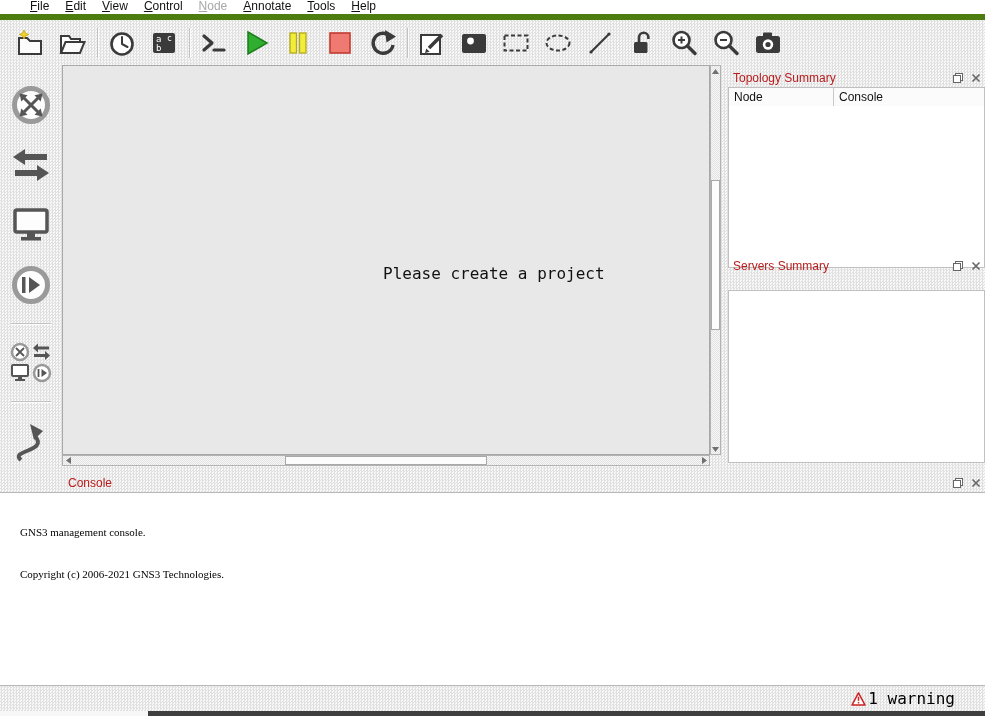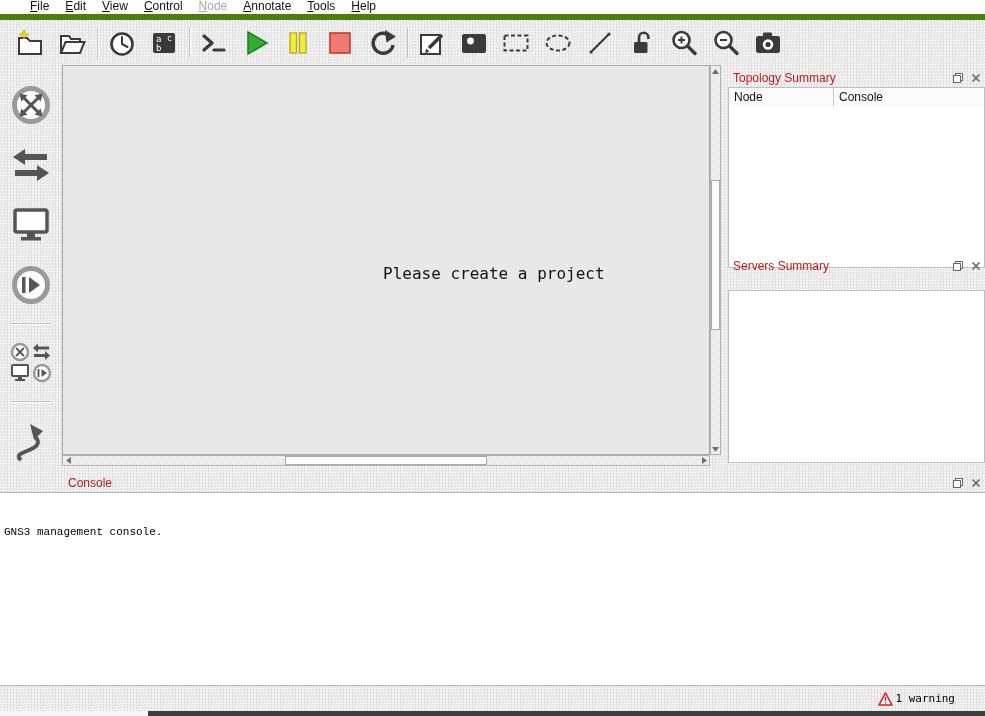--- a/index.html
+++ b/index.html
@@ -50,25 +50,25 @@
   .topo-title{left:728px;top:68px;width:257px;height:19px;padding-left:5px}
   .topo-header{left:728px;top:87px;width:257px;height:20px;background:#fbfbfb;border:1px solid #c0c0c0;display:flex;align-items:stretch;font-size:12px}
   .th-node{width:105px;padding-left:5px;border-right:1px solid #c8c8c8;display:flex;align-items:center}
   .th-console{flex:1;padding-left:5px;display:flex;align-items:center}
   .topo-body{left:728px;top:106px;width:257px;height:162px;background:#ffffff;border:1px solid #c0c0c0;border-top:none}
   .servers-title{left:728px;top:256px;width:257px;height:19px;padding-left:5px}
   .servers-body{left:728px;top:290px;width:257px;height:173px;background:#ffffff;border:1px solid #c0c0c0}
 
   
   .console-title{left:0;top:473px;width:985px;height:19px;padding-left:68px}
-  .console-body{left:0;top:492px;width:985px;height:194px;background:#ffffff;border-top:1px solid #b8b8b8;border-bottom:1px solid #b8b8b8;padding:4px 4px;font-family:Liberation Mono, monospace;font-size:11px;line-height:14px;color:#000;white-space:pre-wrap}
+  .console-body{left:0;top:492px;width:985px;height:194px;background:#ffffff;border-top:1px solid #b8b8b8;border-bottom:1px solid #b8b8b8;padding:4px 20px;font-family:Liberation Serif, serif;font-size:11px;line-height:14px;color:#000;white-space:pre-wrap}
   .cline{min-height:14px}
 
   
-  .statusbar{left:0;top:686px;width:985px;height:25px;display:flex;align-items:center;justify-content:flex-end;gap:2px;padding-right:30px;font-family:"DejaVu Sans Mono",monospace;font-size:11px;color:#000}
+  .statusbar{left:0;top:686px;width:985px;height:25px;display:flex;align-items:center;justify-content:flex-end;gap:2px;padding-right:30px;font-family:"DejaVu Sans Mono",monospace;font-size:16px;color:#000}
 
   .bottom-edge{left:0;top:711px;width:985px;height:5px;background:#3f3f3f}
   .bottom-edge-left{left:0;top:711px;width:148px;height:5px;background:#f7f7f7}
 </style>
 </head>
 <body>
 
 <div class="abs menubar">
   <span class="menu-item"><u>F</u>ile</span>
   <span class="menu-item"><u>E</u>dit</span>
@@ -371,20 +371,21 @@
     </span>
     <span class="dock-btn">
       <svg width="12" height="12" viewBox="0 0 12 12">
         <path d="M2.5 2.5 L9.5 9.5 M9.5 2.5 L2.5 9.5" stroke="#666" stroke-width="1.6"></path>
       </svg>
     </span>
   </span>
 </div>
 <div class="abs console-body">
   <div class="cline">GNS3 management console.</div>
+  <div class="cline">Copyright (c) 2006-2021 GNS3 Technologies.</div>
   <div class="cline">&nbsp;</div>
   
   
 </div>
 
 <div class="abs statusbar">
   <svg width="15" height="14" viewBox="0 0 16 15">
     <path d="M8 1 L15 14 H1 z" fill="#ffffff" stroke="#cc2222" stroke-width="1.6" stroke-linejoin="round"></path>
     <rect x="7.2" y="5" width="1.6" height="4.5" fill="#cc2222"></rect>
     <rect x="7.2" y="10.7" width="1.6" height="1.6" fill="#cc2222"></rect>

